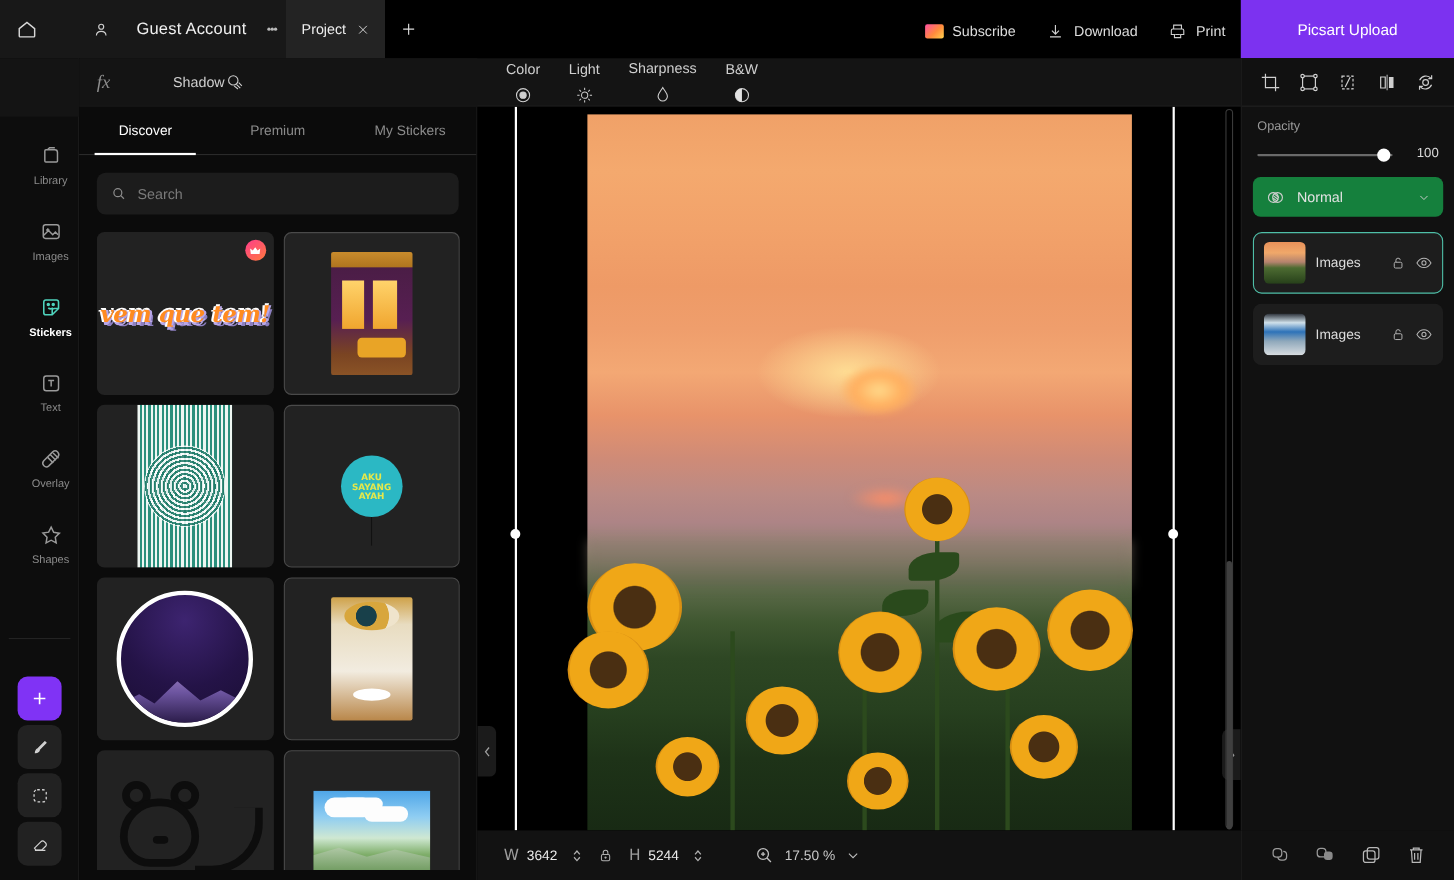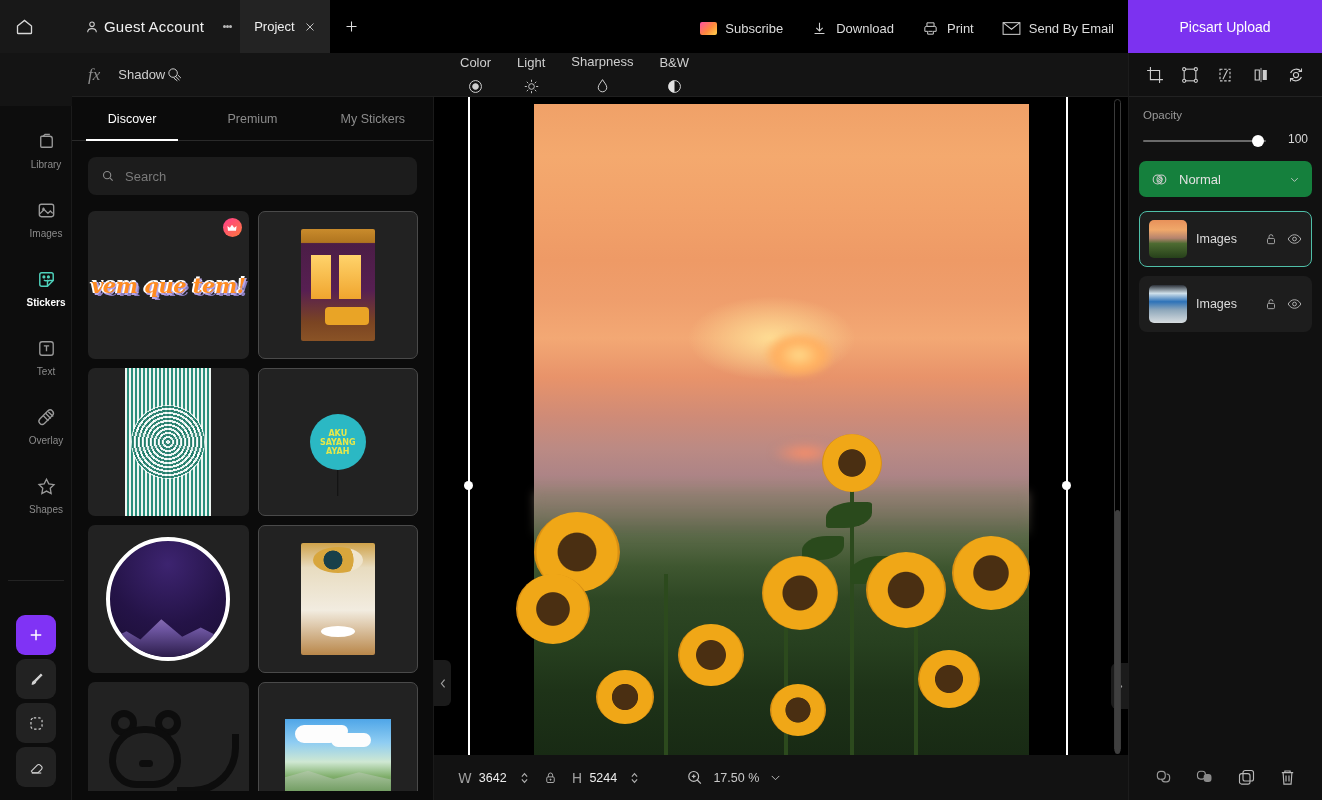--- a/index.html
+++ b/index.html
@@ -8,41 +8,41 @@
     background:#000; color:#e8e8e8;
     font-family:"Liberation Sans", sans-serif;
     -webkit-font-smoothing:antialiased;
   }
   .app { position:relative; width:1322px; height:800px; background:#050505; }
 
   
   .topbar{ position:absolute; left:0; top:0; width:1322px; height:53px; background:#000; display:flex; align-items:stretch; }
   .tb-left{ display:flex; align-items:center; height:53px; background:#181818; }
   .home-btn{ width:48px; height:53px; display:flex; align-items:center; justify-content:center; cursor:pointer; }
-  .acct{ display:flex; align-items:center; gap:4px; padding:0 10px 0 36px; height:53px; cursor:pointer; }
+  .acct{ display:flex; align-items:center; gap:24px; padding:0 10px 0 36px; height:53px; cursor:pointer; }
   .acct-name{ font-size:15px; color:#f0f0f0; letter-spacing:.2px; }
   .kebab{ width:26px; height:53px; display:flex; align-items:center; justify-content:center; cursor:pointer; }
   .kebab i{ display:block; width:3px; height:3px; border-radius:50%; background:#b9b9b9; margin:2px 0; }
   .tabs{ display:flex; align-items:stretch; background:#000; }
   .proj-tab{ display:flex; align-items:center; gap:9px; padding:12px 14px; height:53px; background:#232323; cursor:pointer; }
   .proj-tab span{ font-size:13px; color:#eee; }
   .add-tab{ width:44px; height:53px; display:flex; align-items:center; justify-content:center; cursor:pointer; color:#ddd; font-size:19px; }
   .tb-right{ margin-left:auto; display:flex; align-items:stretch; }
   .tb-act{ display:flex; align-items:center; gap:8px; padding:0 14px; height:56px; cursor:pointer; }
   .tb-act span{ font-size:13px; color:#dcdcdc; }
   .upload-btn{ width:194px; height:53px; background:#7c32f0; display:flex; align-items:center; justify-content:center; cursor:pointer; }
   .upload-btn span{ font-size:14px; color:#fff; }
   .sub-ic{ width:17px; height:13px; border-radius:2px; background:linear-gradient(135deg,#ff4fa3 0%,#ff8a3d 55%,#ffd24d 100%); display:block; }
 
   
   .secbar{ position:absolute; left:0; top:53px; width:1322px; height:44px; background:#141414; border-bottom:1px solid #1f1f1f; }
   .tool-sel{ position:absolute; left:16px; top:4px; width:37px; height:37px; border-radius:7px; background:#2e2e2e; display:flex; align-items:center; justify-content:center; cursor:pointer; }
   .fx-zone{ position:absolute; left:72px; top:0; width:362px; height:43px; background:#141414; display:flex; align-items:center; }
   .fx-lbl{ margin-left:16px; font-size:17px; color:#8e8e8e; font-style:italic; font-family:"Liberation Serif", serif; }
-  .shadow-grp{ margin-left:18px; display:flex; align-items:center; gap:1px; cursor:pointer; }
+  .shadow-grp{ margin-left:57px; display:flex; align-items:center; gap:1px; cursor:pointer; }
   .shadow-grp span{ font-size:13px; color:#cfcfcf; }
   .adjbar{ position:absolute; left:434px; top:0; width:888px; height:43px; display:flex; align-items:center; }
   .adj{ display:flex; align-items:center; gap:8px; margin-left:26px; cursor:pointer;flex-direction:column; }
   .adj:first-child{ margin-left:26px; }
   .adj span{ font-size:13px; color:#cfcfcf; }
   .presets{ margin-left:auto; margin-right:28px; display:flex; align-items:center; gap:8px; cursor:pointer; }
   .presets span{ font-size:13px; color:#cfcfcf; }
 
   
   .rail{ position:absolute; left:0; top:53px; width:72px; height:747px; background:#0d0d0d; border-right:1px solid #1b1b1b; }
@@ -219,27 +219,20 @@
         </svg>
         <span>Download</span>
       </div>
       <div class="tb-act">
         <svg width="17" height="17" viewBox="0 0 24 24" fill="none" stroke="#cfcfcf" stroke-width="1.4">
           <path d="M7 9V4h10v5M6 9h12a2 2 0 0 1 2 2v5h-4v4H8v-4H4v-5a2 2 0 0 1 2-2z"></path>
             <path d="M9 16h6"></path>
         </svg>
         <span>Print</span>
       </div>
-      <div class="tb-act">
-        <svg width="19" height="17" viewBox="0 0 26 20" fill="none" stroke="#cfcfcf" stroke-width="1.4">
-          <rect x="1.5" y="2" width="23" height="16"></rect>
-            <path d="M1.5 2 13 11 24.5 2"></path>
-        </svg>
-        <span>Send By Email</span>
-      </div>
       <div class="upload-btn">
         <span>Picsart Upload</span>
       </div>
     </div>
   </div>
 
   <div class="secbar">
     <div class="tool-sel">
       <svg width="19" height="19" viewBox="0 0 24 24" fill="none" stroke="#e8e8e8" stroke-width="1.5">
         <path d="M12 3v18M3 12h18M12 3 9.5 5.8M12 3l2.5 2.8M12 21l-2.5-2.8M12 21l2.5-2.8M3 12l2.8-2.5M3 12l2.8 2.5M21 12l-2.8-2.5M21 12l-2.8 2.5"></path>

